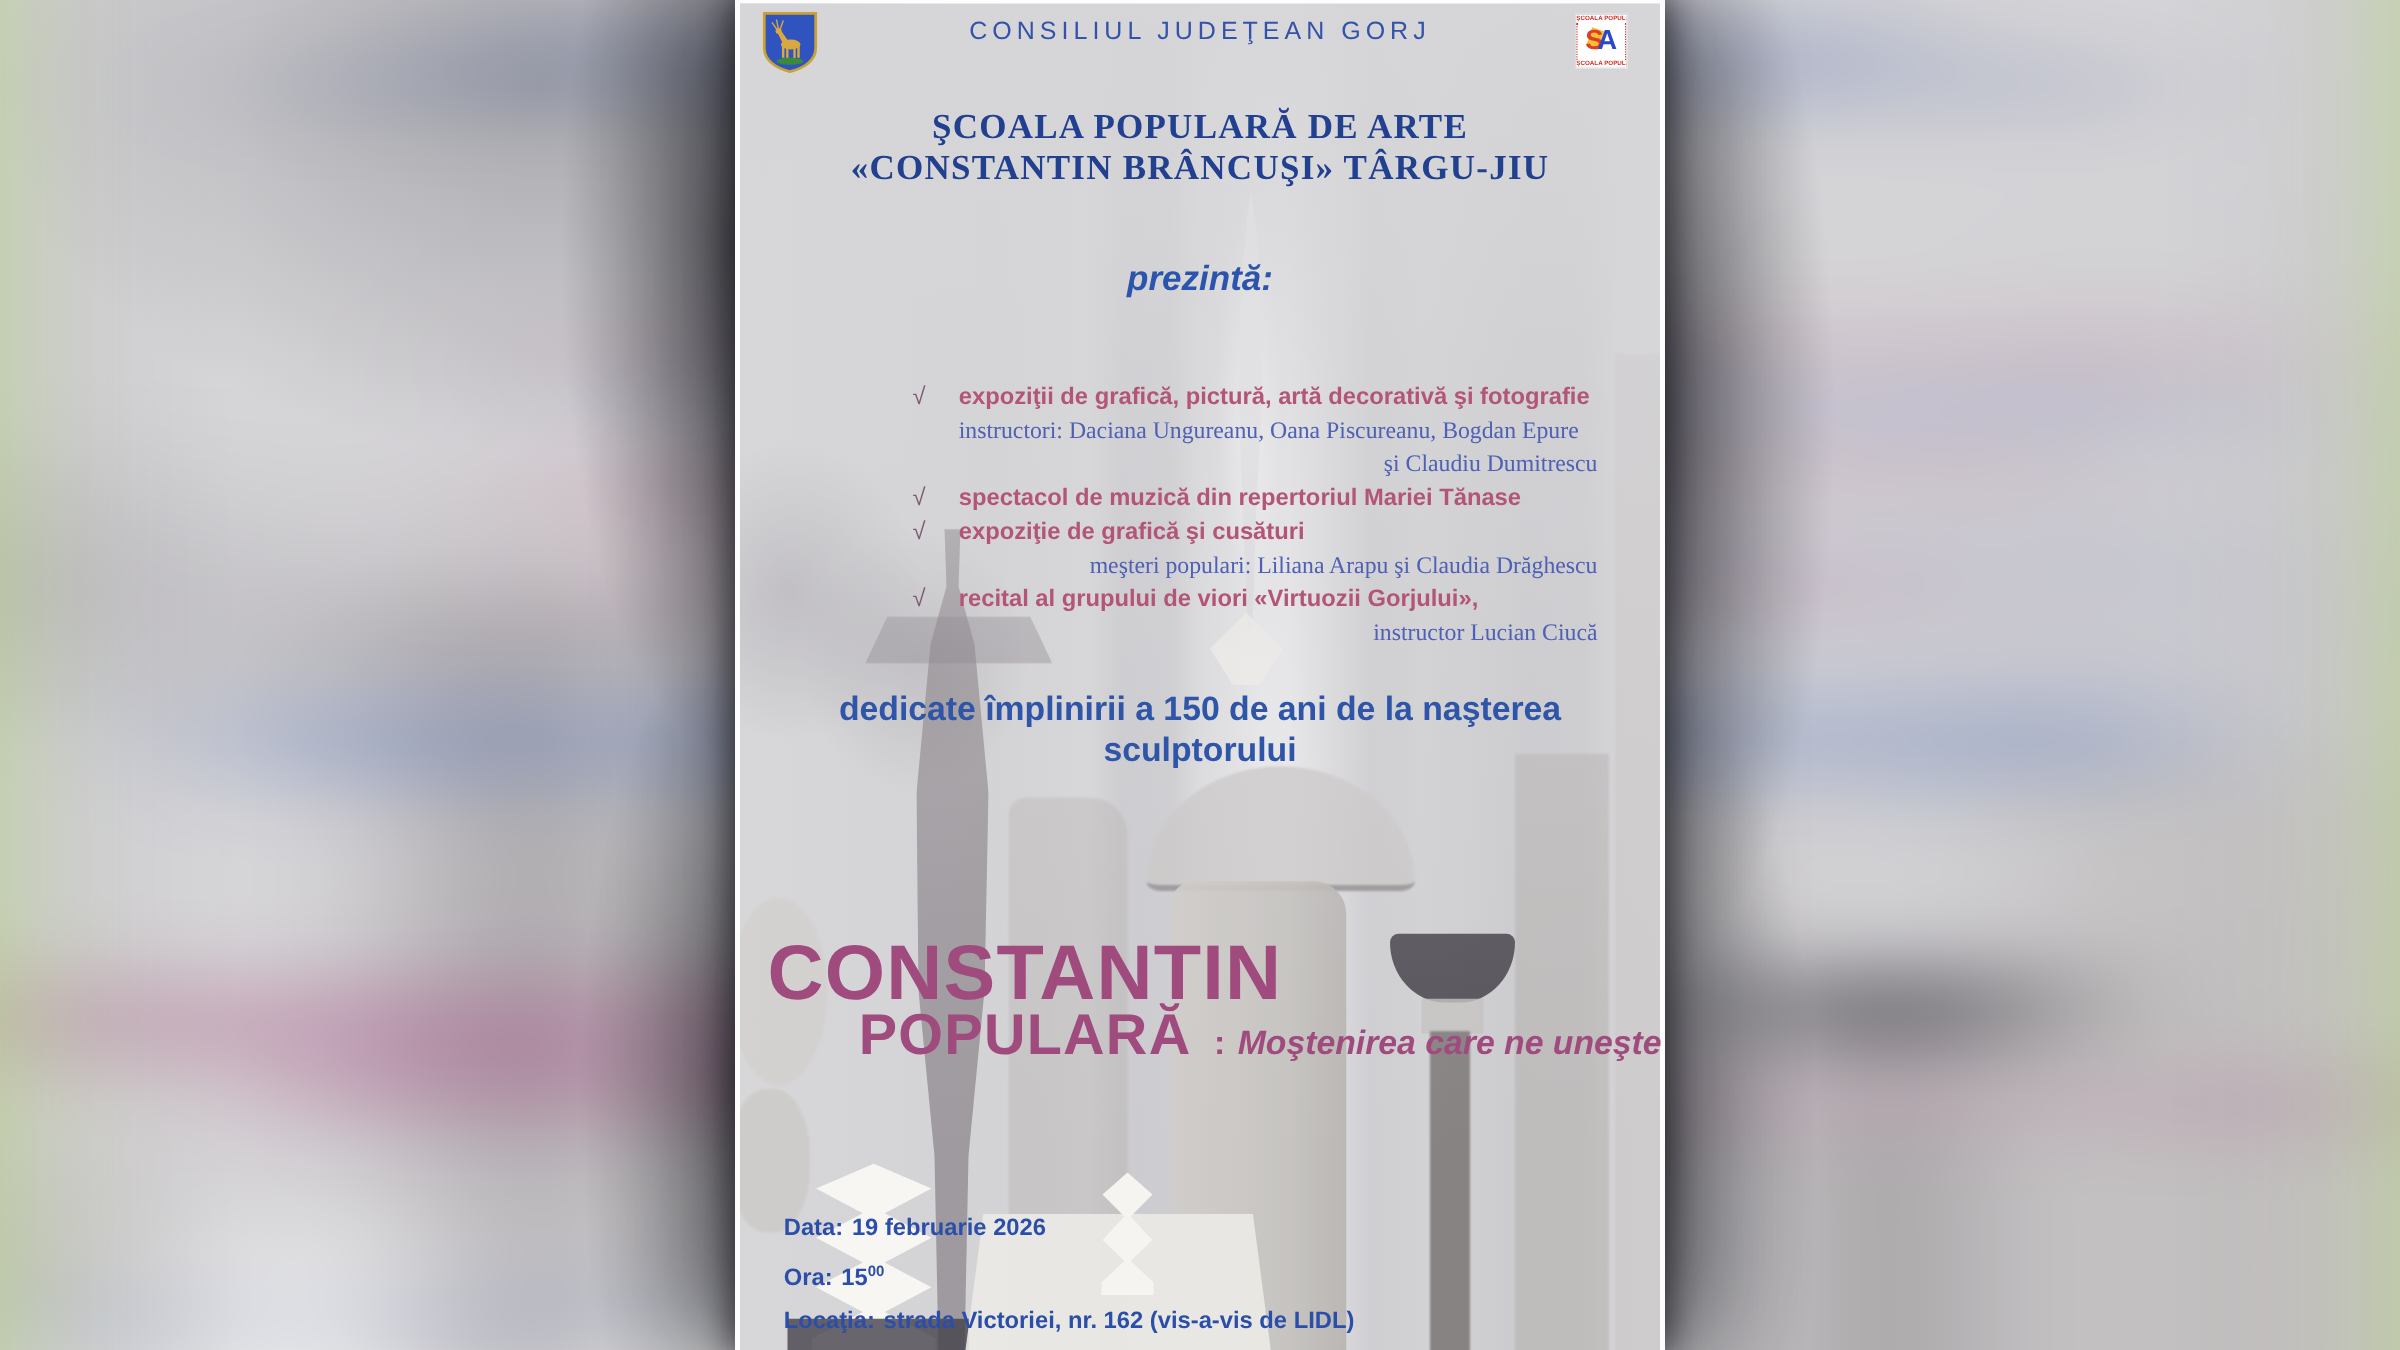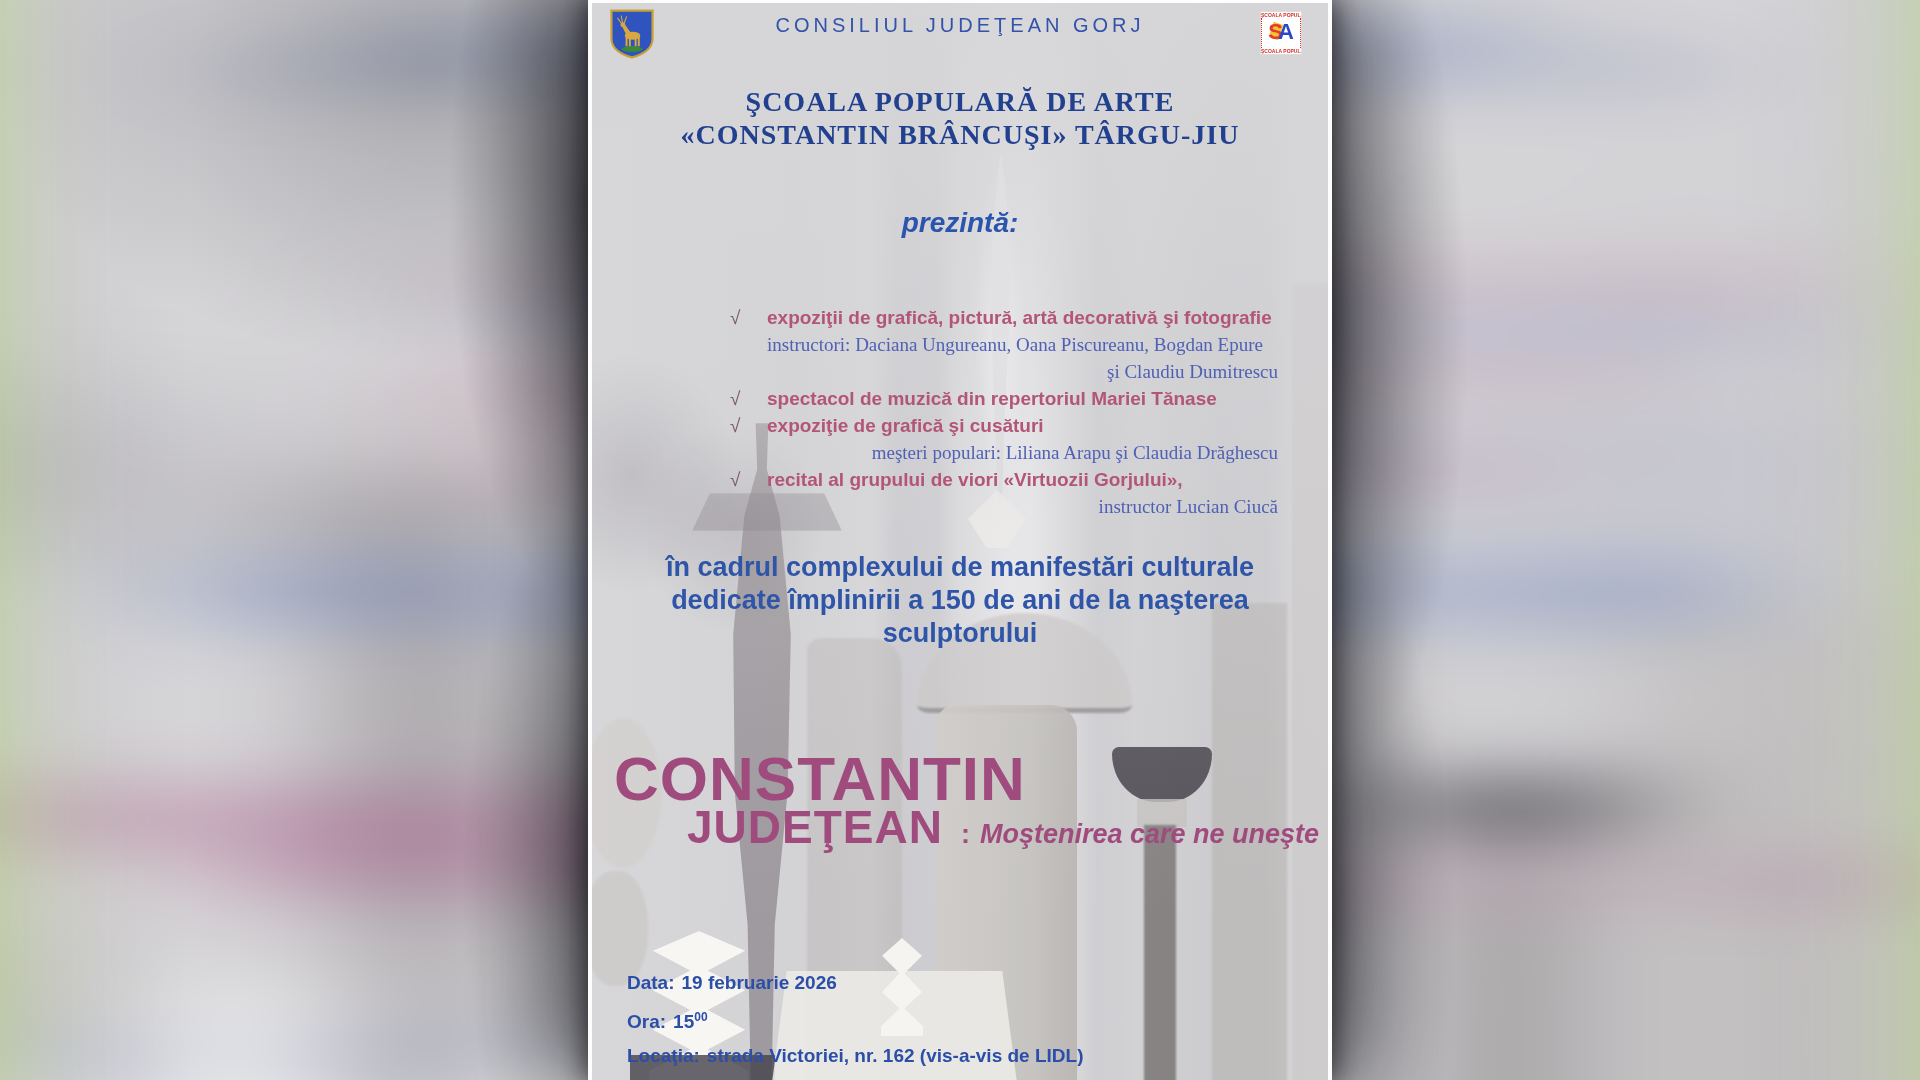--- a/index.html
+++ b/index.html
@@ -290,28 +290,27 @@
         </div>
         <div class="ev-row ev-detail right">meşteri populari: Liliana Arapu şi Claudia Drăghescu</div>
         <div class="ev-row ev-title">
           <span class="ev-bullet">√</span>
           <span>recital al grupului de viori «Virtuozii Gorjului»,</span>
         </div>
         <div class="ev-row ev-detail right">instructor Lucian Ciucă</div>
       </div>
 
       <div class="context">
-        <div>în cadrul complexului de manifestări culturale</div>
         <div>dedicate împlinirii a 150 de ani de la naşterea</div>
         <div>sculptorului</div>
       </div>
 
       <div class="mt1">CONSTANTIN</div>
       <div class="mt2">
-        <span class="mt2-name">JUDEŢEAN</span>
+        <span class="mt2-name">POPULARĂ</span>
         <span class="mt-sep">:</span>
         <span class="mt-sub">Moştenirea care ne uneşte</span>
       </div>
 
       <div class="info">
         <div class="info-row">
           <span class="info-label">Data:</span><span class="info-value">19 februarie 2026</span>
         </div>
         <div class="info-row">
           <span class="info-label">Ora:</span><span class="info-value">15</span><sup class="info-sup">00</sup>

